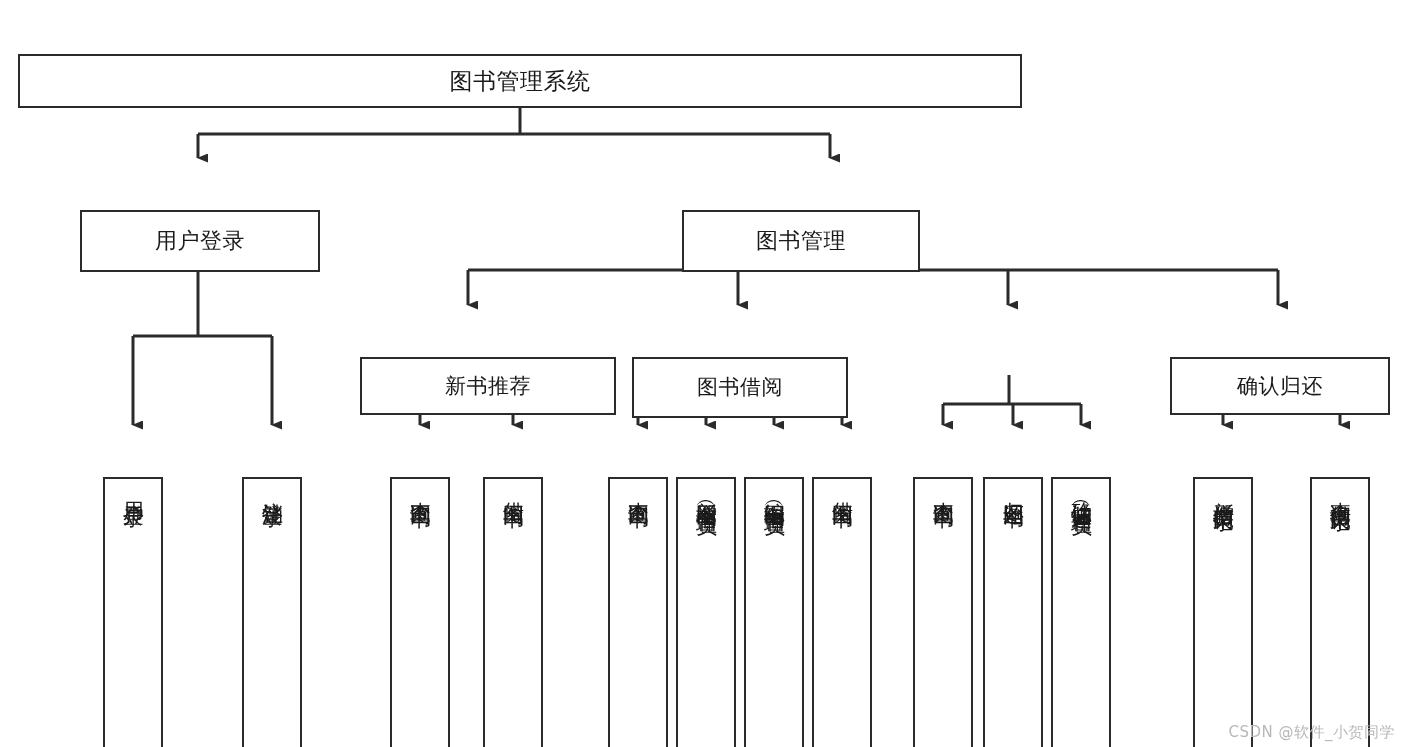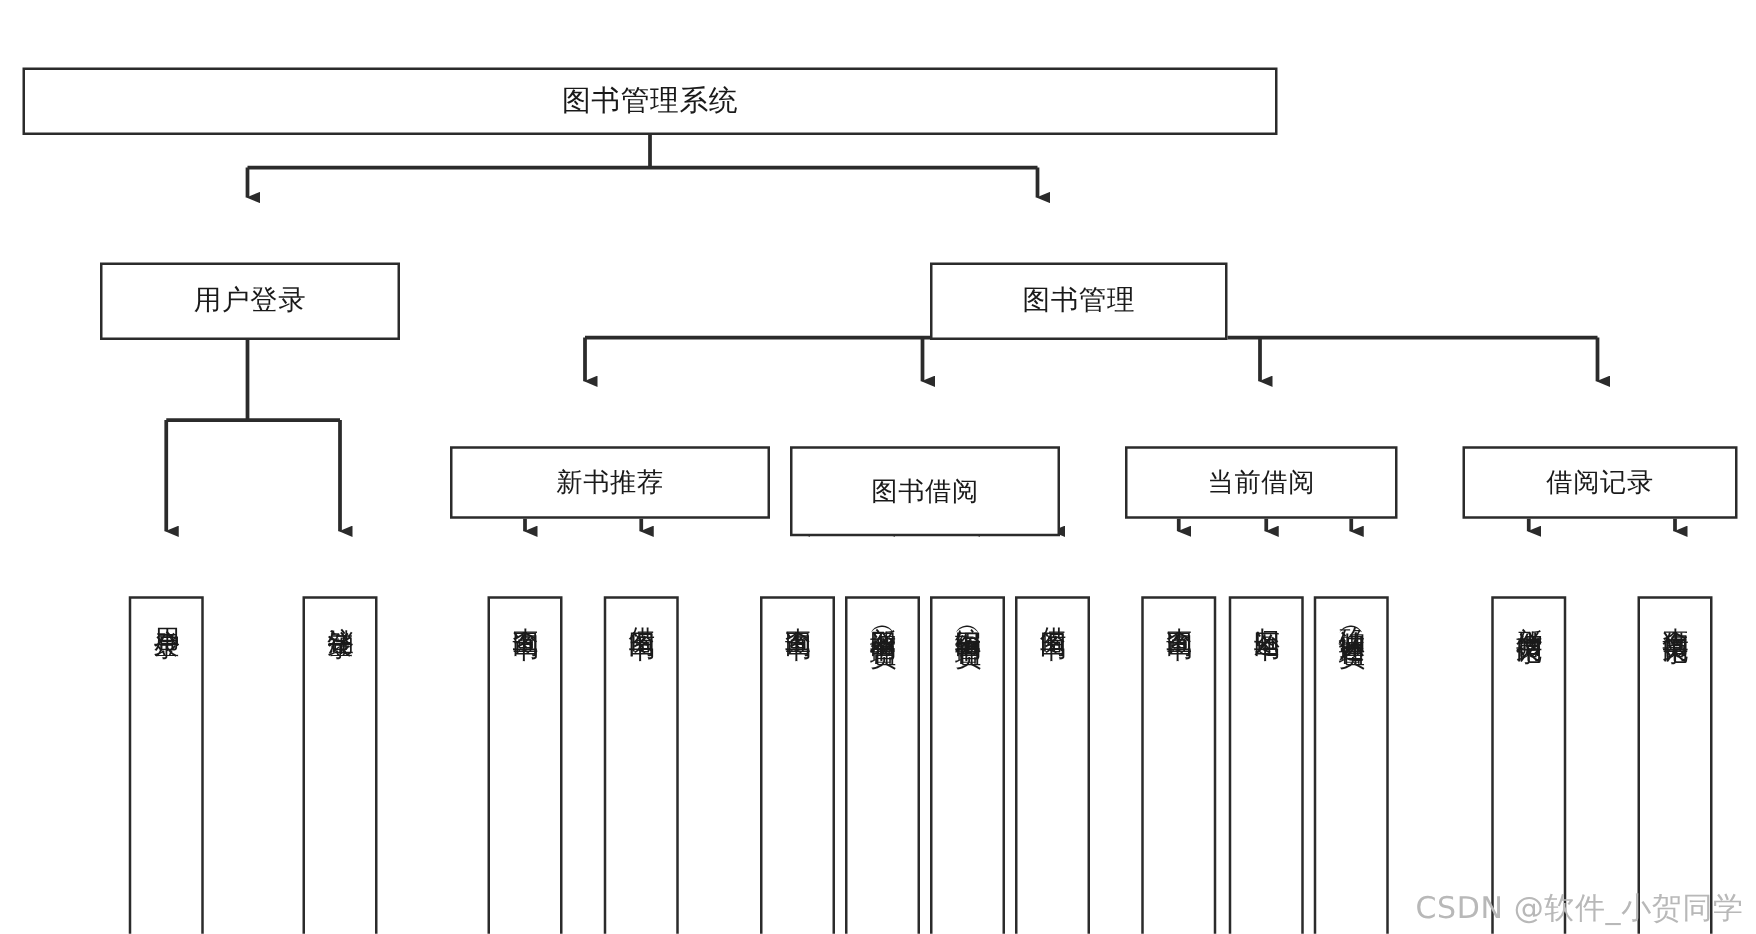--- a/index.html
+++ b/index.html
@@ -58,21 +58,21 @@
     writing-mode: vertical-rl;
     text-orientation: upright;
     letter-spacing: 2px;
     line-height: 1.0;
     white-space: nowrap;
   }
   #watermark {
     position: absolute;
     right: 10px;
     bottom: 5px;
-    font-size: 24px;
+    font-size: 15px;
     color: #b8b8b8;
     letter-spacing: 0.5px;
     user-select: none;
     white-space: nowrap;
   }
 </style>
 </head>
 <body>
 
 <div id="diagram-root">
@@ -139,35 +139,32 @@
     </g>
   </svg>
 
   <div class="node-box node-root" style="left:18px; top:14px; width:1004px; height:54px;">
     <span class="node-label">图书管理系统</span>
   </div>
 
   <div class="node-box node-l2" style="left:80px; top:170px; width:240px; height:62px;">
     <span class="node-label">用户登录</span>
   </div>
-  <div class="node-box node-l2" style="left:744px; top:170px; width:238px; height:62px;">
+  <div class="node-box node-l2" style="left:682px; top:170px; width:238px; height:62px;">
     <span class="node-label">图书管理</span>
   </div>
 
   <div class="node-box node-l3" style="left:360px; top:317px; width:256px; height:58px;">
     <span class="node-label">新书推荐</span>
   </div>
-  <div class="node-box node-l3" style="left:632px; top:317px; width:216px; height:72px;">
+  <div class="node-box node-l3" style="left:632px; top:317px; width:216px; height:61px;">
     <span class="node-label">图书借阅</span>
   </div>
-  <div class="node-box node-l3" style="left:900px; top:317px; width:218px; height:58px;">
-    <span class="node-label">当前借阅</span>
-  </div>
   <div class="node-box node-l3" style="left:1170px; top:317px; width:220px; height:58px;">
-    <span class="node-label">借阅记录</span>
+    <span class="node-label">确认归还</span>
   </div>
 
   <div class="node-box node-leaf" style="left:103px; top:437px; width:60px; height:296px;">
     <span class="node-label">用户登录</span>
   </div>
   <div class="node-box node-leaf" style="left:242px; top:437px; width:60px; height:296px;">
     <span class="node-label">注销登录</span>
   </div>
 
   <div class="node-box node-leaf" style="left:390px; top:437px; width:60px; height:296px;">

